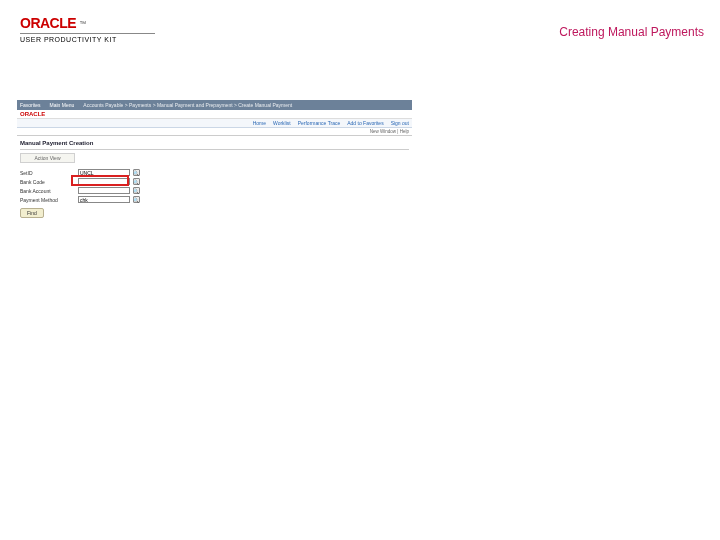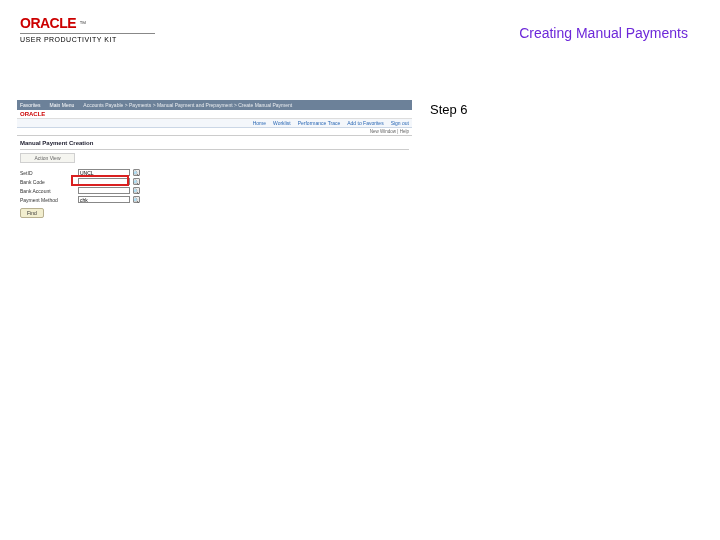--- a/index.html
+++ b/index.html
@@ -9,21 +9,21 @@
   .brand {
     position: absolute; left: 20px; top: 15px; width: 135px;
   }
   .brand-logo { display:flex; align-items:center; gap:3px; }
   .brand-mark { color:#c00; font-weight:bold; font-size:14px; letter-spacing:-0.5px; }
   .brand-tm { font-size:7px; color:#555; }
   .brand-line { border:none; border-top:1px solid #888; margin:2px 0; }
   .brand-sub { font-size:7px; color:#000; letter-spacing:0.5px; }
 
   .page-title {
-    position:absolute; top:25px; right:32px; font-size:14px; color:#6d28d9;
+    position:absolute; top:25px; right:16px; font-size:12px; color:#be185d;
   }
 
   
   .shot {
     position:absolute; left:17px; top:100px; width:395px; height:145px;
     font-size:5px; color:#333; background:#fff;
   }
   .nav-tabs { display:flex; background:#6c8199; color:#fff; height:10px; align-items:center; padding:0 3px; gap:9px; font-size:5px;}
   .nav-tabs span { white-space:nowrap; }
   .subnav { display:flex; justify-content:flex-end; gap:7px; background:#f4f7fb; color:#2b68b5; font-size:5px; padding:1px 3px; border-bottom:1px solid #cbd7e6;}
@@ -103,14 +103,13 @@
   <div class="form-row">
     <label>Payment Method</label>
     <input value="chk" style="">
     <span class="lookup">🔍</span>
   </div>
 
   <button class="find-btn">Find</button>
 </div>
 
 <div class="instr">
-  <div class="step">Step 6</div>
 </div>
 
 </body></html>

